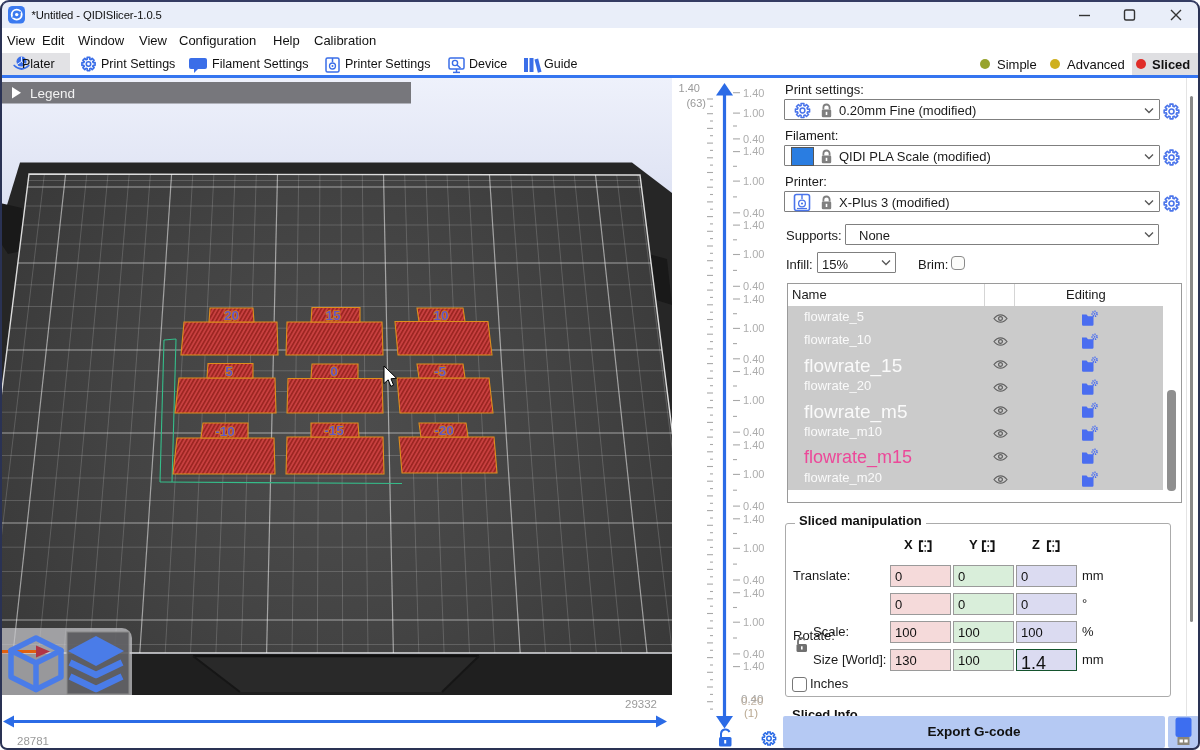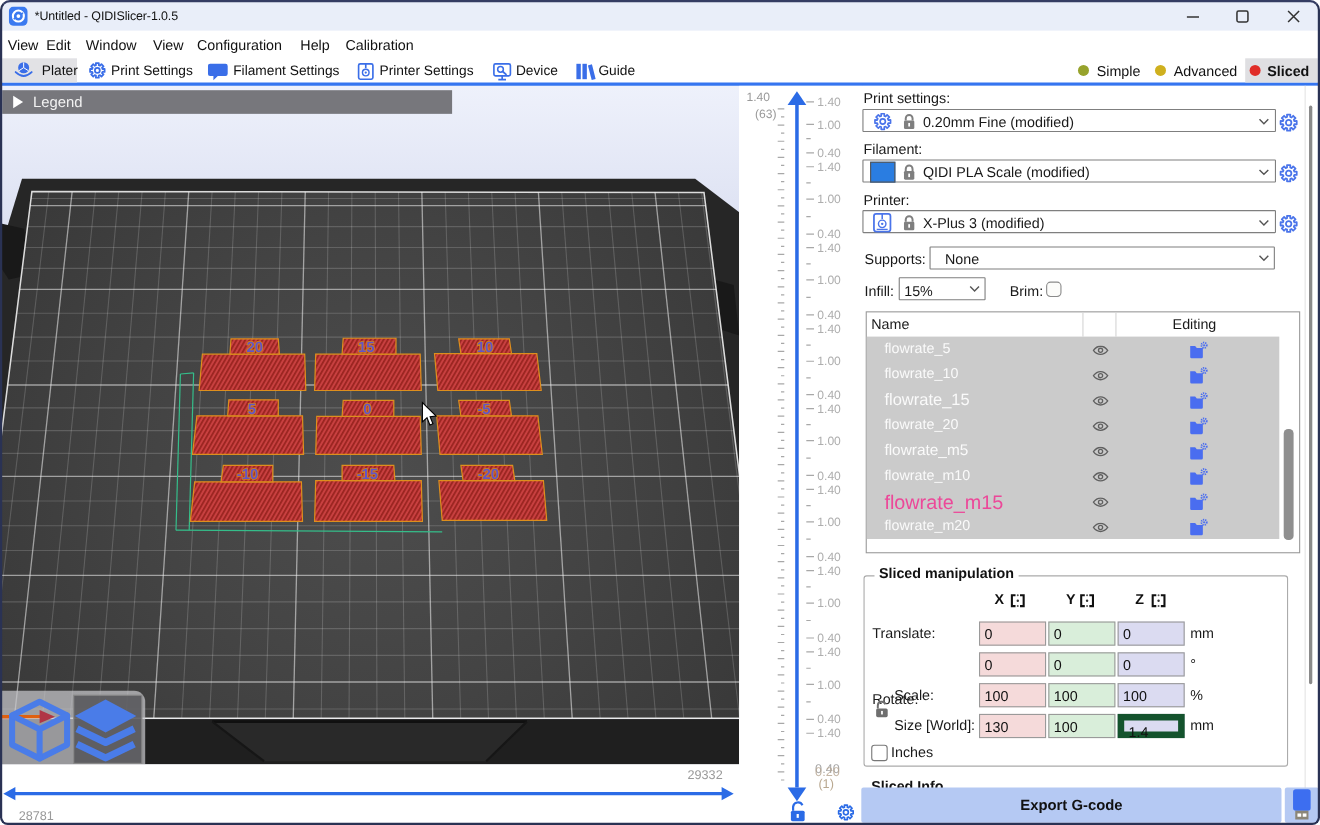--- a/index.html
+++ b/index.html
@@ -24,21 +24,21 @@
     <div class="ab" style="left:273px;top:33px;font-size:13px;color:#111;">Help</div>
     <div class="ab" style="left:314px;top:33px;font-size:13px;color:#111;">Calibration</div>
     <div class="ab" style="left:0;top:52px;width:1200px;height:23px;background:#fff;"></div>
     <div class="ab" style="left:0;top:75px;width:1200px;height:3px;background:#3575f0;"></div>
     <div class="ab" style="left:2px;top:53px;width:68px;height:22px;background:#e2e2e5;"></div>
     <svg class="ab" style="left:13px;top:56px;" width="20" height="19">
       <circle cx="8.5" cy="5.6" r="5" fill="#3a6ee8"></circle>
       <path d="M8.5,0.8 L8.5,5.5 M4.2,8.3 L8.5,5.5 L12.8,8.3" stroke="#fff" stroke-width="0.9" fill="none"></path>
       <path d="M1.2,9.5 Q8.5,16.5 15.8,9.5" stroke="#3a6ee8" stroke-width="1.7" fill="none" stroke-linecap="round"></path>
     </svg>
-    <div class="ab" style="left:38px;top:57px;font-size:12.5px;color:#111;">Plater</div>
+    <div class="ab" style="left:22px;top:57px;font-size:12.5px;color:#111;">Plater</div>
     <svg class="ab" style="left:80px;top:56px;" width="20" height="19">
       <path d="M7.13,1.39 L9.87,1.39 L9.77,3.31 L10.92,3.79 L12.21,2.36 L14.14,4.29 L12.71,5.58 L13.19,6.73 L15.11,6.63 L15.11,9.37 L13.19,9.27 L12.71,10.42 L14.14,11.71 L12.21,13.64 L10.92,12.21 L9.77,12.69 L9.87,14.61 L7.13,14.61 L7.23,12.69 L6.08,12.21 L4.79,13.64 L2.86,11.71 L4.29,10.42 L3.81,9.27 L1.89,9.37 L1.89,6.63 L3.81,6.73 L4.29,5.58 L2.86,4.29 L4.79,2.36 L6.08,3.79 L7.23,3.31 Z" fill="none" stroke="#3a6ee8" stroke-width="1.6" stroke-linejoin="round"></path>
       <circle cx="8.5" cy="8" r="2.23" fill="none" stroke="#3a6ee8" stroke-width="1.6"></circle>
     </svg>
     <div class="ab" style="left:101px;top:57px;font-size:12.5px;color:#111;">Print Settings</div>
     <svg class="ab" style="left:189px;top:56px;" width="20" height="19">
       <path d="M2,2 h14 a2,2 0 0 1 2,2 v7 a2,2 0 0 1 -2,2 h-7 l-4,4 v-4 h-3 a2,2 0 0 1 -2,-2 v-7 a2,2 0 0 1 2,-2 Z" fill="#3a6ee8"></path>
     </svg>
     <div class="ab" style="left:212px;top:57px;font-size:12.5px;color:#111;">Filament Settings</div>
     <svg class="ab" style="left:324px;top:56px;" width="20" height="19">
@@ -485,41 +485,41 @@
     <div class="ab" style="left:804px;top:332px;font-size:13px;color:#fafafa;">flowrate_10</div>
     <svg class="ab" style="left:993px;top:337px;" width="16" height="10">
       <path d="M1,4.5 C3.2,1.6 5.7,0.8 7.5,0.8 C9.3,0.8 11.8,1.6 14,4.5 C11.8,7.4 9.3,8.2 7.5,8.2 C5.7,8.2 3.2,7.4 1,4.5 Z" fill="none" stroke="#606060" stroke-width="1.2"></path>
       <circle cx="7.5" cy="4.5" r="1.9" fill="none" stroke="#606060" stroke-width="1.2"></circle>
     </svg>
     <svg class="ab" style="left:1081px;top:333px;" width="18" height="17">
       <path d="M1,4.5 h4.5 l1.5,1.8 h5.5 v8.2 a1.2,1.2 0 0 1 -1.2,1.2 h-9.1 a1.2,1.2 0 0 1 -1.2,-1.2 Z" fill="#4a6df0"></path>
       <circle cx="13.6" cy="3.8" r="2.4" fill="none" stroke="#4a6df0" stroke-width="1.7" stroke-dasharray="1.15,0.85"></circle>
       <circle cx="13.6" cy="3.8" r="0.9" fill="#4a6df0"></circle>
     </svg>
-    <div class="ab" style="left:804px;top:355px;font-size:15px;color:#fafafa;">flowrate_15</div>
+    <div class="ab" style="left:804px;top:355px;font-size:19px;color:#fafafa;">flowrate_15</div>
     <svg class="ab" style="left:993px;top:360px;" width="16" height="10">
       <path d="M1,4.5 C3.2,1.6 5.7,0.8 7.5,0.8 C9.3,0.8 11.8,1.6 14,4.5 C11.8,7.4 9.3,8.2 7.5,8.2 C5.7,8.2 3.2,7.4 1,4.5 Z" fill="none" stroke="#606060" stroke-width="1.2"></path>
       <circle cx="7.5" cy="4.5" r="1.9" fill="none" stroke="#606060" stroke-width="1.2"></circle>
     </svg>
     <svg class="ab" style="left:1081px;top:356px;" width="18" height="17">
       <path d="M1,4.5 h4.5 l1.5,1.8 h5.5 v8.2 a1.2,1.2 0 0 1 -1.2,1.2 h-9.1 a1.2,1.2 0 0 1 -1.2,-1.2 Z" fill="#4a6df0"></path>
       <circle cx="13.6" cy="3.8" r="2.4" fill="none" stroke="#4a6df0" stroke-width="1.7" stroke-dasharray="1.15,0.85"></circle>
       <circle cx="13.6" cy="3.8" r="0.9" fill="#4a6df0"></circle>
     </svg>
     <div class="ab" style="left:804px;top:378px;font-size:13px;color:#fafafa;">flowrate_20</div>
     <svg class="ab" style="left:993px;top:383px;" width="16" height="10">
       <path d="M1,4.5 C3.2,1.6 5.7,0.8 7.5,0.8 C9.3,0.8 11.8,1.6 14,4.5 C11.8,7.4 9.3,8.2 7.5,8.2 C5.7,8.2 3.2,7.4 1,4.5 Z" fill="none" stroke="#606060" stroke-width="1.2"></path>
       <circle cx="7.5" cy="4.5" r="1.9" fill="none" stroke="#606060" stroke-width="1.2"></circle>
     </svg>
     <svg class="ab" style="left:1081px;top:379px;" width="18" height="17">
       <path d="M1,4.5 h4.5 l1.5,1.8 h5.5 v8.2 a1.2,1.2 0 0 1 -1.2,1.2 h-9.1 a1.2,1.2 0 0 1 -1.2,-1.2 Z" fill="#4a6df0"></path>
       <circle cx="13.6" cy="3.8" r="2.4" fill="none" stroke="#4a6df0" stroke-width="1.7" stroke-dasharray="1.15,0.85"></circle>
       <circle cx="13.6" cy="3.8" r="0.9" fill="#4a6df0"></circle>
     </svg>
-    <div class="ab" style="left:804px;top:401px;font-size:14px;color:#fafafa;">flowrate_m5</div>
+    <div class="ab" style="left:804px;top:401px;font-size:19px;color:#fafafa;">flowrate_m5</div>
     <svg class="ab" style="left:993px;top:406px;" width="16" height="10">
       <path d="M1,4.5 C3.2,1.6 5.7,0.8 7.5,0.8 C9.3,0.8 11.8,1.6 14,4.5 C11.8,7.4 9.3,8.2 7.5,8.2 C5.7,8.2 3.2,7.4 1,4.5 Z" fill="none" stroke="#606060" stroke-width="1.2"></path>
       <circle cx="7.5" cy="4.5" r="1.9" fill="none" stroke="#606060" stroke-width="1.2"></circle>
     </svg>
     <svg class="ab" style="left:1081px;top:402px;" width="18" height="17">
       <path d="M1,4.5 h4.5 l1.5,1.8 h5.5 v8.2 a1.2,1.2 0 0 1 -1.2,1.2 h-9.1 a1.2,1.2 0 0 1 -1.2,-1.2 Z" fill="#4a6df0"></path>
       <circle cx="13.6" cy="3.8" r="2.4" fill="none" stroke="#4a6df0" stroke-width="1.7" stroke-dasharray="1.15,0.85"></circle>
       <circle cx="13.6" cy="3.8" r="0.9" fill="#4a6df0"></circle>
     </svg>
     <div class="ab" style="left:804px;top:424px;font-size:13px;color:#fafafa;">flowrate_m10</div>
@@ -590,21 +590,21 @@
     <div class="ab" style="left:1016px;top:593px;width:61px;height:22px;background:#dbdbf1;border:1px solid #9a9a9a;box-sizing:border-box;font-size:13px;color:#111;padding:3px 0 0 4px;">0</div>
     <div class="lbl" style="left:1082px;top:596px;">°</div>
     <div class="lbl" style="left:813px;top:624px;">Scale:</div>
     <div class="ab" style="left:890px;top:621px;width:61px;height:22px;background:#f5dada;border:1px solid #9a9a9a;box-sizing:border-box;font-size:13px;color:#111;padding:3px 0 0 4px;">100</div>
     <div class="ab" style="left:953px;top:621px;width:61px;height:22px;background:#d9eeda;border:1px solid #9a9a9a;box-sizing:border-box;font-size:13px;color:#111;padding:3px 0 0 4px;">100</div>
     <div class="ab" style="left:1016px;top:621px;width:61px;height:22px;background:#dbdbf1;border:1px solid #9a9a9a;box-sizing:border-box;font-size:13px;color:#111;padding:3px 0 0 4px;">100</div>
     <div class="lbl" style="left:1082px;top:624px;">%</div>
     <div class="lbl" style="left:813px;top:652px;">Size [World]:</div>
     <div class="ab" style="left:890px;top:649px;width:61px;height:22px;background:#f5dada;border:1px solid #9a9a9a;box-sizing:border-box;font-size:13px;color:#111;padding:3px 0 0 4px;">130</div>
     <div class="ab" style="left:953px;top:649px;width:61px;height:22px;background:#d9eeda;border:1px solid #9a9a9a;box-sizing:border-box;font-size:13px;color:#111;padding:3px 0 0 4px;">100</div>
-    <div class="ab" style="left:1016px;top:649px;width:61px;height:22px;background:#dbdbf1;border:6px solid #14532d;box-sizing:border-box;font-size:13px;color:#111;padding:3px 0 0 4px;">1.4</div>
+    <div class="ab" style="left:1016px;top:649px;width:61px;height:22px;background:#dbdbf1;border:1px solid #14532d;box-sizing:border-box;font-size:18px;color:#111;padding:3px 0 0 4px;">1.4</div>
     <div class="lbl" style="left:1082px;top:652px;">mm</div>
     <svg class="ab" style="left:794px;top:636px;" width="16" height="17">
       <path d="M4,8 v-2.5 a3.5,3.5 0 0 1 6.8,-1.2" fill="none" stroke="#6f6f6f" stroke-width="1.8"></path>
       <rect x="2.5" y="8" width="10.5" height="8" rx="1.5" fill="#6f6f6f"></rect>
       <rect x="7" y="10.3" width="1.6" height="3.2" fill="#fff"></rect>
     </svg>
     <div class="ab" style="left:792px;top:677px;width:13px;height:13px;border:1px solid #777;border-radius:3px;background:#fff;"></div>
     <div class="lbl" style="left:810px;top:676px;">Inches</div>
     <div class="ab" style="left:792px;top:707px;font-size:13px;font-weight:bold;color:#111;">Sliced Info</div>
     <div class="ab" style="left:1186px;top:78px;width:1px;height:672px;background:#e4e4e4;"></div>

